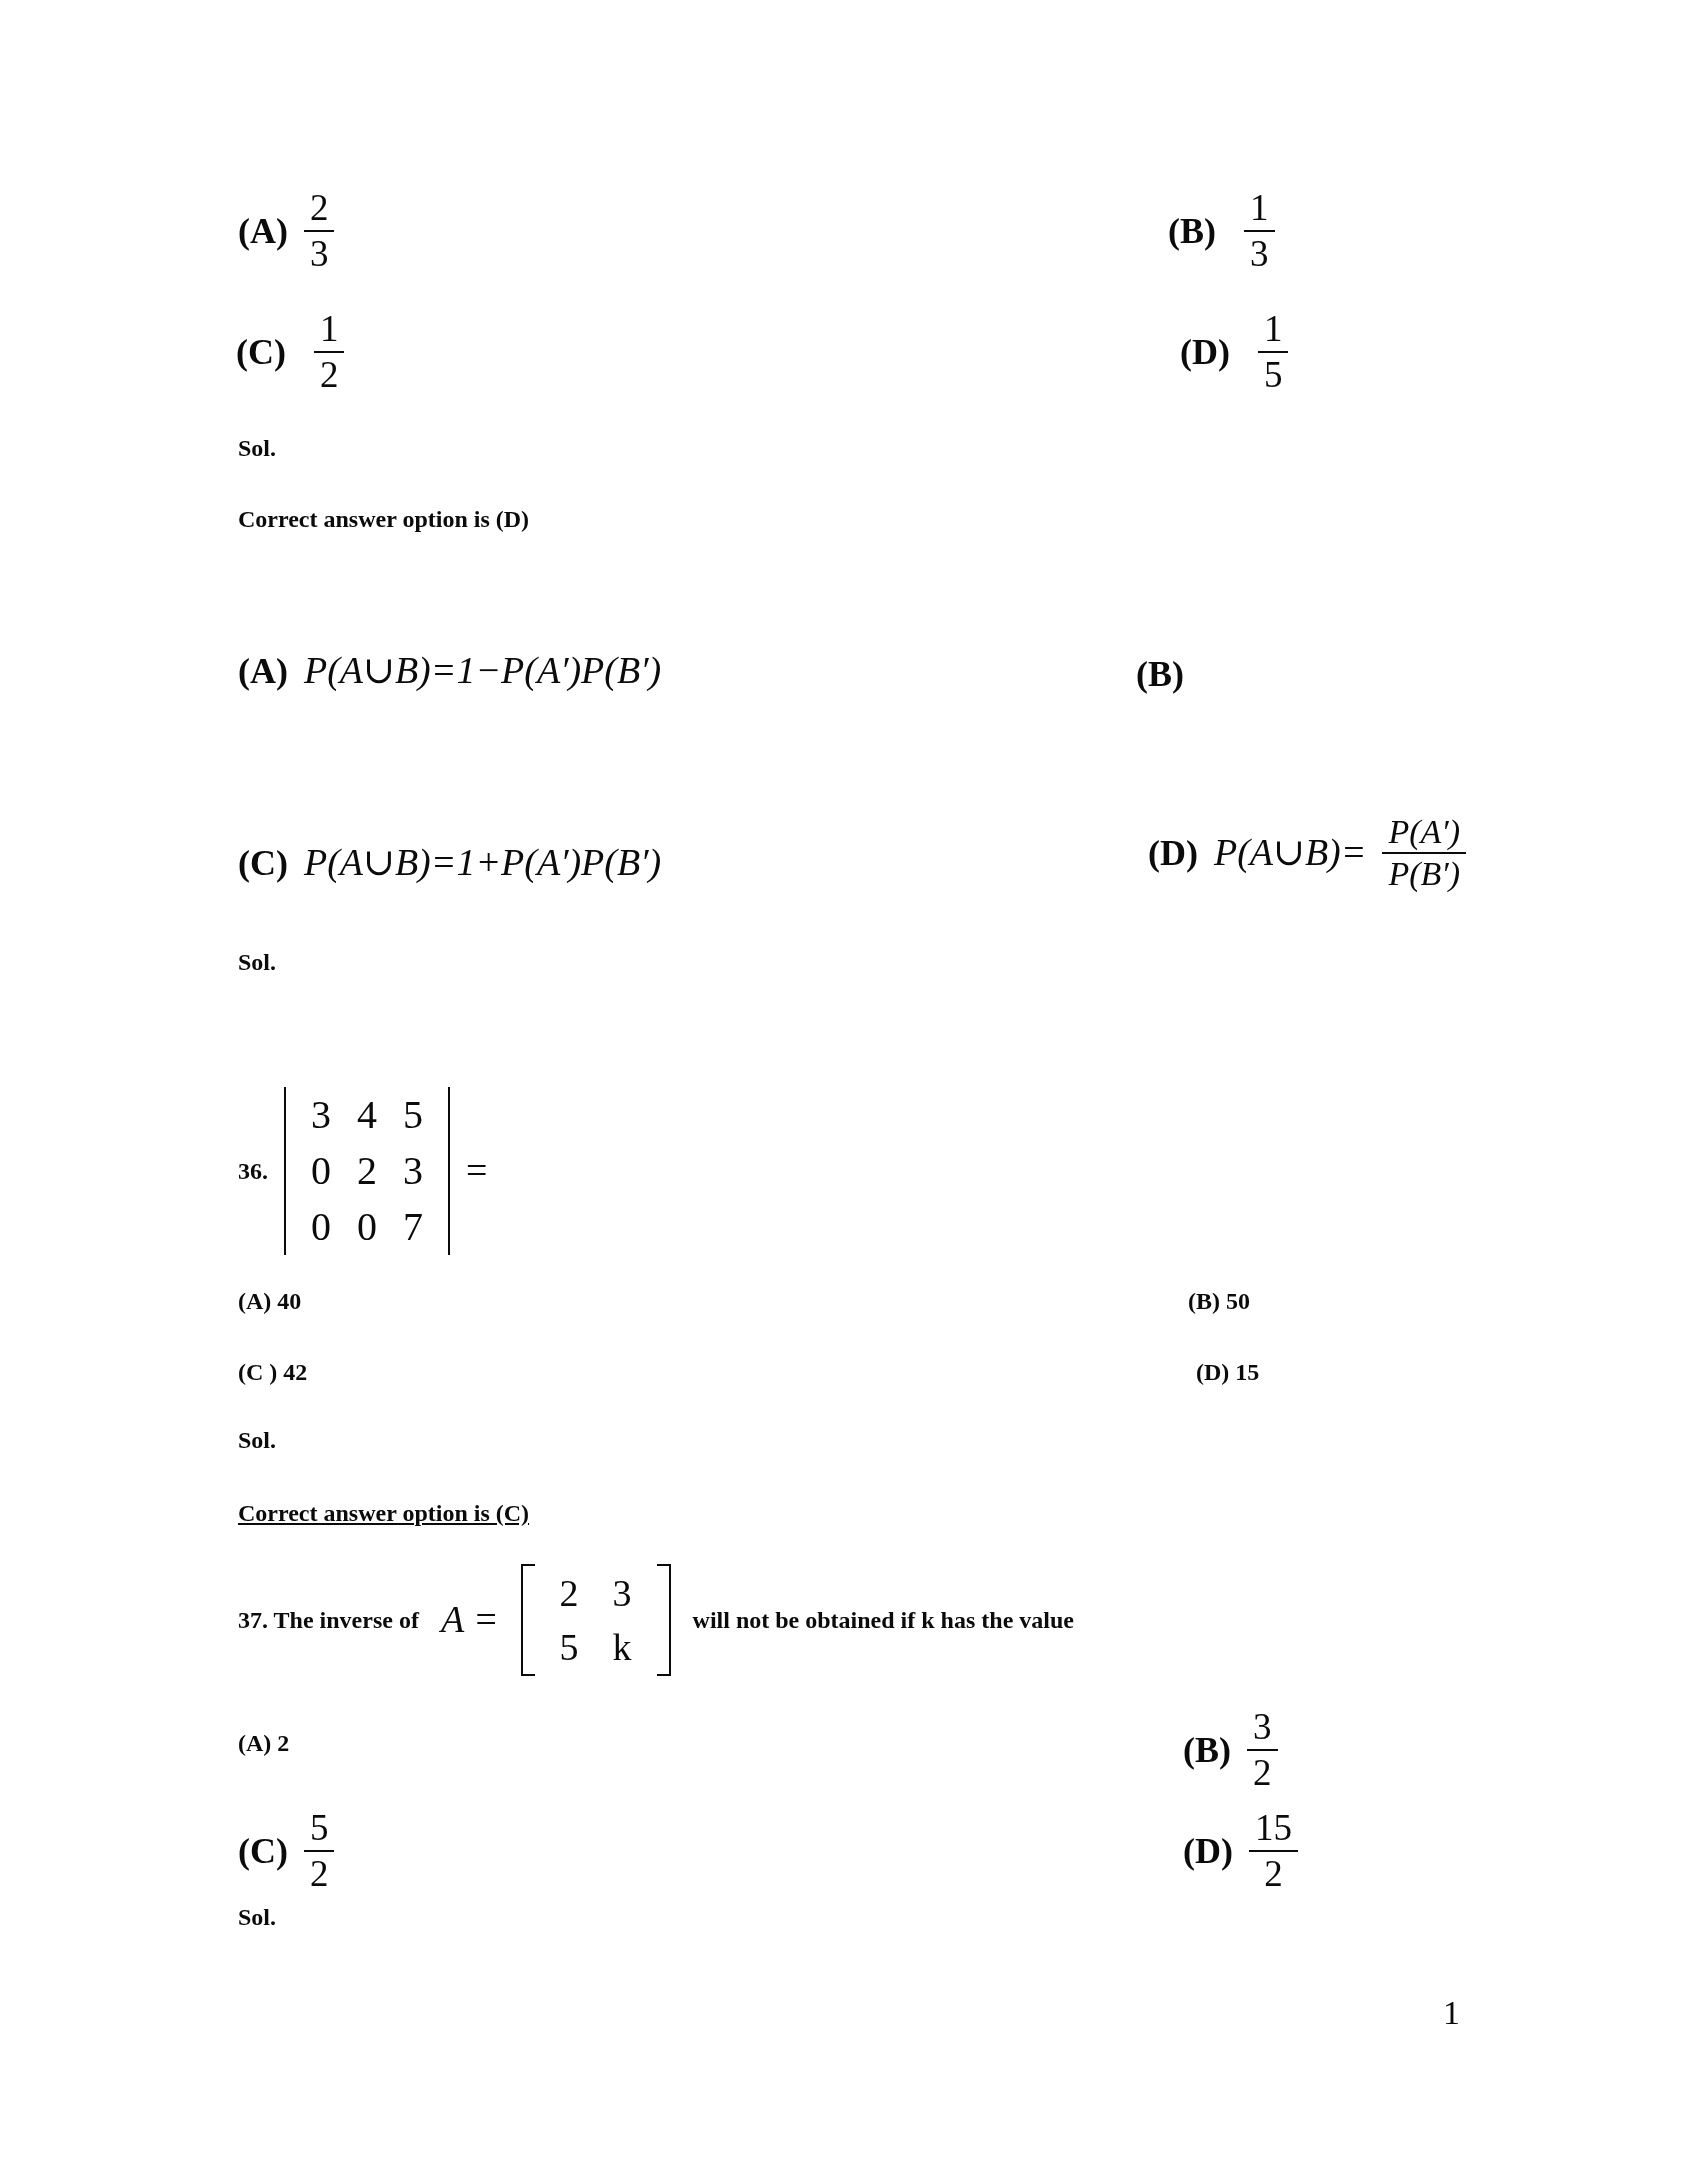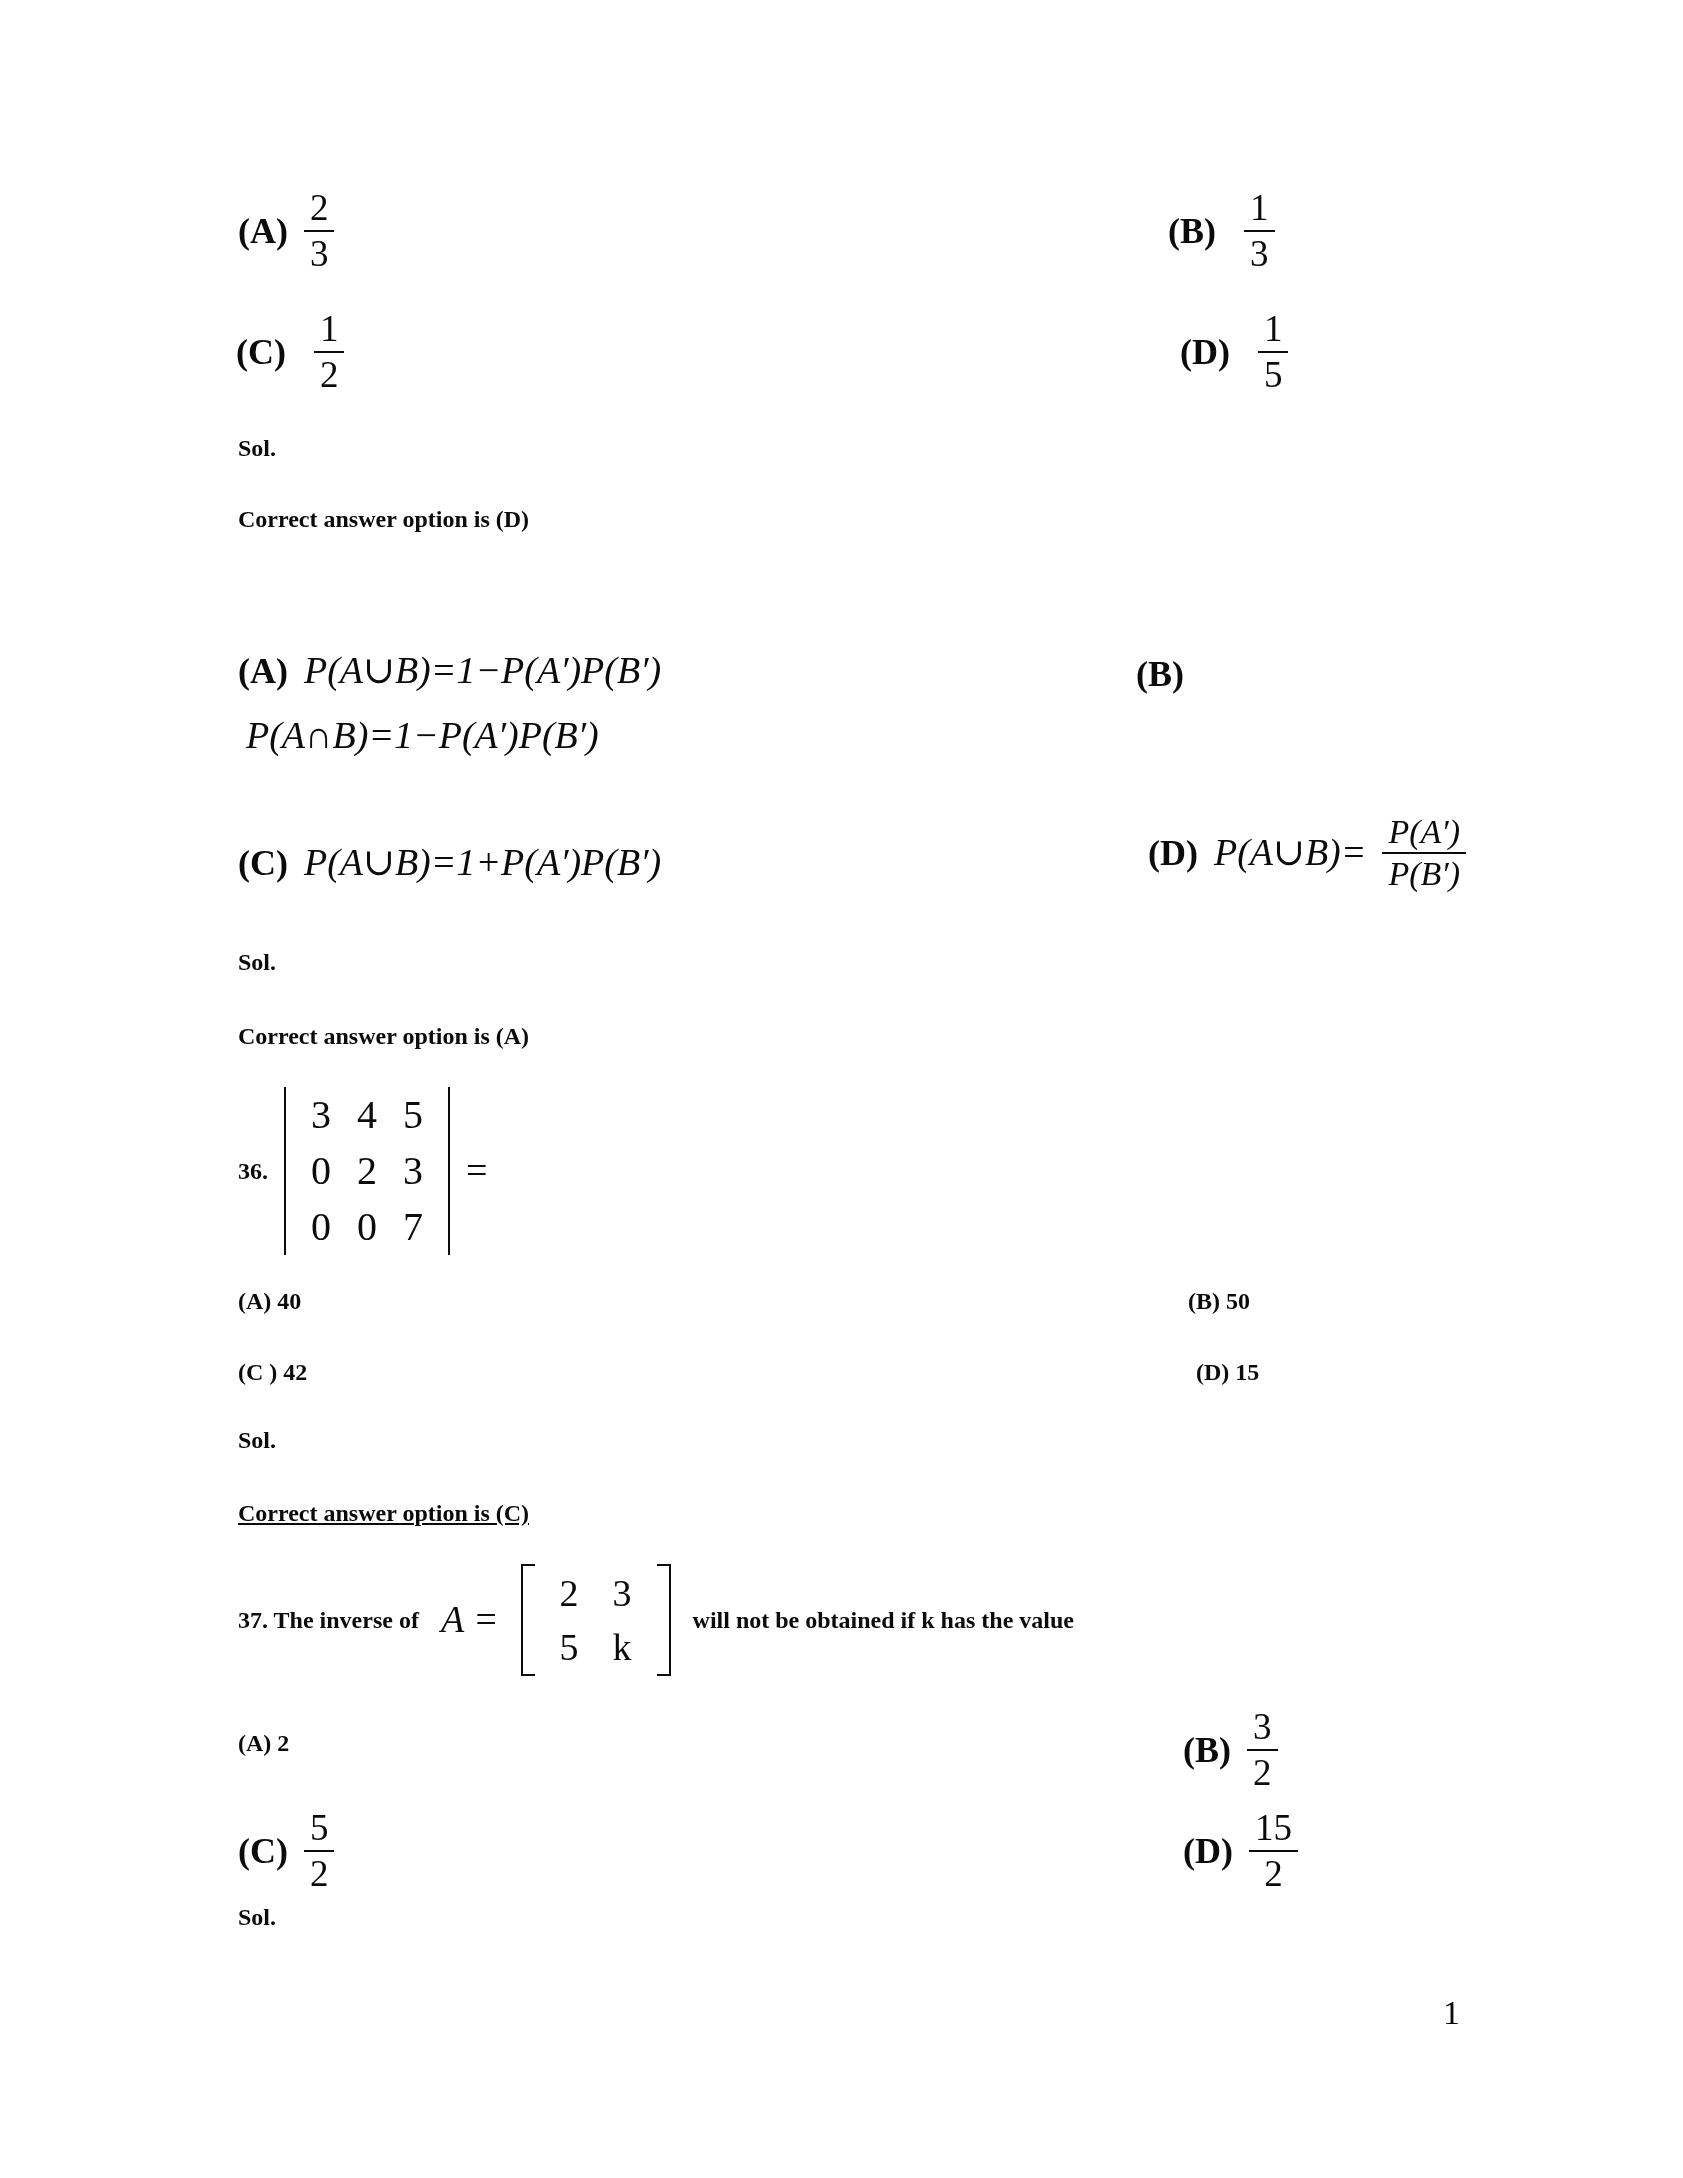--- a/index.html
+++ b/index.html
@@ -105,38 +105,36 @@
 
   <div class="abs bold" style="left:238px; top:434px;">Sol.</div>
   <div class="abs bold" style="left:238px; top:505px;">Correct answer option is (D)</div>
 
 
   <div class="abs optrow gap16" style="left:238px; top:648px;">
     <span class="opt-label">(A)</span>
     <span class="math">P(A∪B)=1−P(A′)P(B′)</span>
   </div>
   <div class="abs opt-label" style="left:1136px; top:653px;">(B)</div>
-  <div class="abs math" style="left:246px; top:713px;">P(A∩B)=1−P(A′)P(B′)</div>
 
   <div class="abs optrow gap16" style="left:238px; top:840px;">
     <span class="opt-label">(C)</span>
     <span class="math">P(A∪B)=1+P(A′)P(B′)</span>
   </div>
   <div class="abs optrow gap16" style="left:1148px; top:812px;">
     <span class="opt-label">(D)</span>
     <span class="math">P(A∪B)=</span>
     <span class="frac mathfrac">
       <span class="num">P(A′)</span>
       <span class="bar"></span>
       <span class="den">P(B′)</span>
     </span>
   </div>
 
   <div class="abs bold" style="left:238px; top:948px;">Sol.</div>
-  <div class="abs bold" style="left:238px; top:1022px;">Correct answer option is (A)</div>
 
   <div class="abs detblock" style="left:238px; top:1087px;">
     <span class="bold">36.</span>
     <span class="det">
       <span>3</span>
       <span>4</span>
       <span>5</span>
       <span>0</span>
       <span>2</span>
       <span>3</span>

